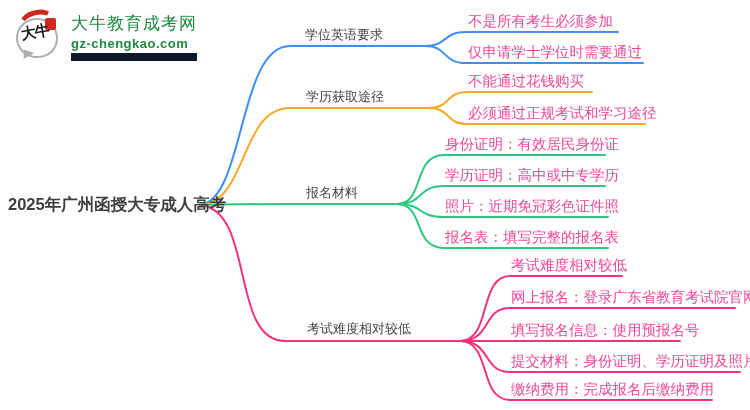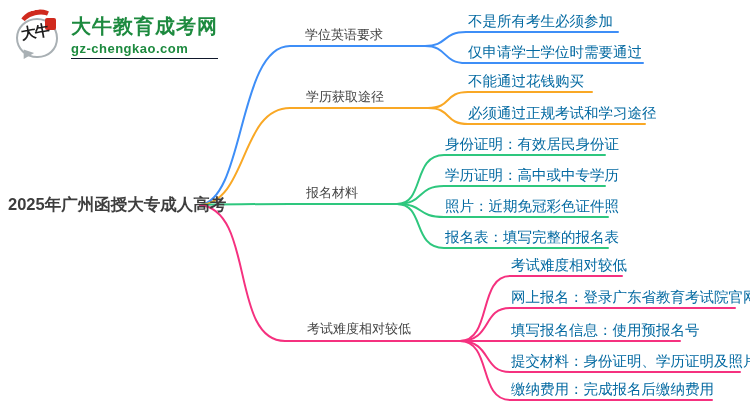--- a/index.html
+++ b/index.html
@@ -18,29 +18,29 @@
   .bubble-tail{position:absolute;left:8px;top:40px;width:0;height:0;
           border-left:3px solid transparent;border-right:8px solid transparent;
           border-top:9px solid #a9b0b4;transform:rotate(18deg);}
   .mark-text{position:absolute;left:7px;top:12px;font-size:15px;font-weight:bold;color:#1c1c1c;
           transform:rotate(-10deg);letter-spacing:-1px;white-space:nowrap;}
   .arc{position:absolute;left:5px;top:-1px;width:28px;height:16px;
           border:4px solid transparent;border-top:5px solid #d02a1e;border-radius:50%;
           transform:rotate(-14deg);}
   .seal{position:absolute;left:31px;top:7px;width:11px;height:12px;background:#d02a1e;border-radius:2px;}
   .logo-text{margin-left:9px;display:flex;flex-direction:column;}
-  .site-name{font-size:20px;font-weight:bold;letter-spacing:1px;white-space:nowrap;}
+  .site-name{font-size:17px;font-weight:normal;letter-spacing:1px;white-space:nowrap;}
   .site-url{margin-top:1px;font-size:13px;font-weight:bold;letter-spacing:.5px;
-            padding-bottom:2px;border-bottom:1px solid #0f172a;white-space:nowrap;}
+            padding-bottom:2px;border-bottom:8px solid #0f172a;white-space:nowrap;}
 
   
   .node{position:absolute;white-space:nowrap;}
   .root-label{left:8px;top:193px;height:22px;line-height:22px;font-size:16.5px;font-weight:700;color:#3d3d3d;}
   .branch-label{height:19px;line-height:19px;font-size:13px;color:#444;}
-  .leaf-label{height:18px;line-height:18px;font-size:14.5px;color:#0369a1;}
+  .leaf-label{height:18px;line-height:18px;font-size:14.5px;color:#ec4899;}
 
   .b0{left:305px;top:25px;}
   .b1{left:306px;top:87px;}
   .b2{left:306px;top:183px;}
   .b3{left:307px;top:319px;}
 
   .b0l0{left:468px;top:12px;}
   .b0l1{left:468px;top:43px;}
   .b1l0{left:468px;top:72px;}
   .b1l1{left:468px;top:104px;}

